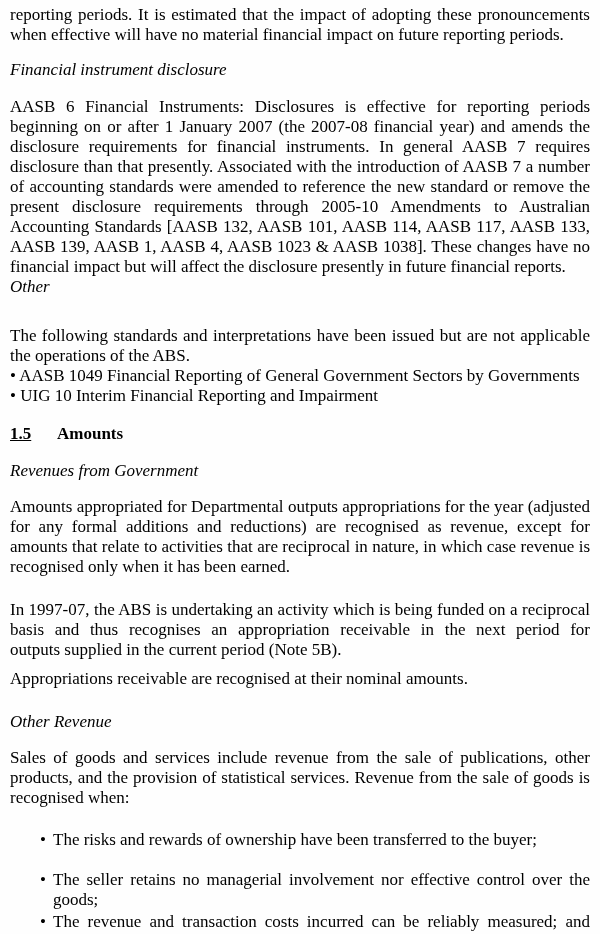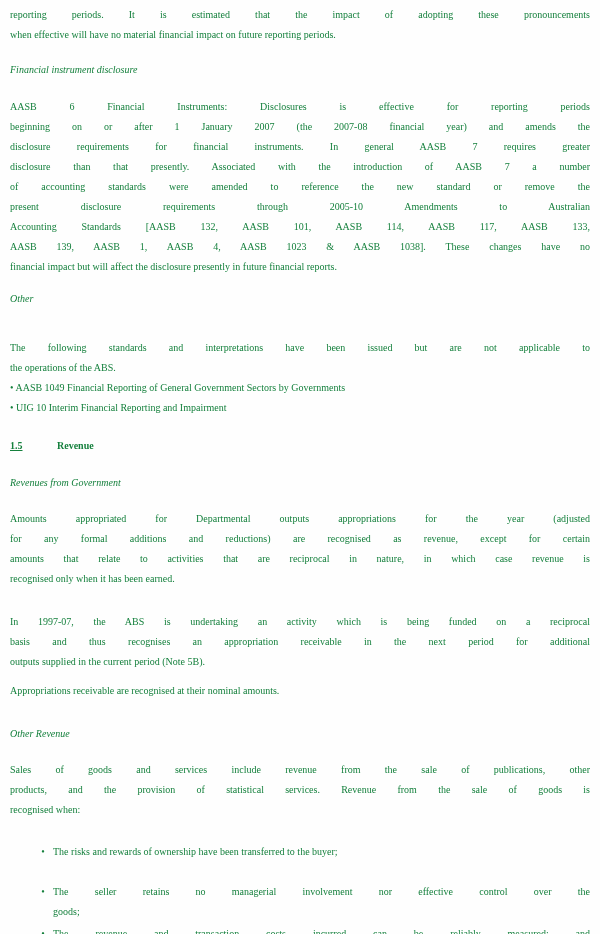--- a/index.html
+++ b/index.html
@@ -1,23 +1,23 @@
 <!DOCTYPE html>
 <html><head>
 <meta charset="utf-8">
 <style>
   html, body { margin: 0; padding: 0; background: #ffffff; }
   .page {
     position: relative;
     width: 600px;
     height: 934px;
     background: #fefefe;
-    color: #15803d;
+    color: #000000;
     font-family: "Liberation Serif", "DejaVu Serif", serif;
-    font-size: 10px;
+    font-size: 17px;
     line-height: 20px;
     padding: 5px 10px 0 10px;
     box-sizing: border-box;
     overflow: hidden;
   }
   .ln { height: 20px; overflow: hidden; }
   .j  { text-align: justify; text-align-last: justify; }
   .para { margin: 0; }
   .heading-italic {
     font-style: italic;
@@ -26,21 +26,21 @@
   }
   .heading-bold {
     font-weight: bold;
     height: 20px;
     overflow: hidden;
   }
   .heading-bold .sec-num { display: inline-block; width: 47px; text-decoration: underline; }
   .mt-para-intro   { margin-top: 0; }
   .mt-h-financial  { margin-top: 15px; }
   .mt-para-aasb7   { margin-top: 17px; }
-  .mt-h-other      { margin-top: 12px; }
+  .mt-h-other      { }
   .mt-para-follow  { margin-top: 29px; }
   .mt-h-revenue    { margin-top: 18px; }
   .mt-h-revgov     { margin-top: 17px; }
   .mt-para-amounts { margin-top: 16px; }
   .mt-para-2006    { margin-top: 23px; }
   .mt-para-approp  { margin-top: 9px; }
   .mt-h-otherrev   { margin-top: 23px; }
   .mt-para-sales   { margin-top: 16px; }
   .bullet-list { margin-top: 22px; }
   .bullet-item {
@@ -88,21 +88,21 @@
     <div class="ln j">The following standards and interpretations have been issued but are not applicable to</div>
     <div class="ln">the operations of the ABS.</div>
   </div>
 
   <div class="para">
     <div class="ln">• AASB 1049 Financial Reporting of General Government Sectors by Governments</div>
     <div class="ln">• UIG 10 Interim Financial Reporting and Impairment</div>
   </div>
 
   <div class="heading-bold mt-h-revenue">
-    <span class="sec-num">1.5</span><span>Revenue</span>
+    <span class="sec-num">1.5</span><span>Amounts</span>
   </div>
 
   <div class="heading-italic mt-h-revgov">Revenues from Government</div>
 
   <div class="para mt-para-amounts">
     <div class="ln j">Amounts appropriated for Departmental outputs appropriations for the year (adjusted</div>
     <div class="ln j">for any formal additions and reductions) are recognised as revenue, except for certain</div>
     <div class="ln j">amounts that relate to activities that are reciprocal in nature, in which case revenue is</div>
     <div class="ln">recognised only when it has been earned.</div>
   </div>

